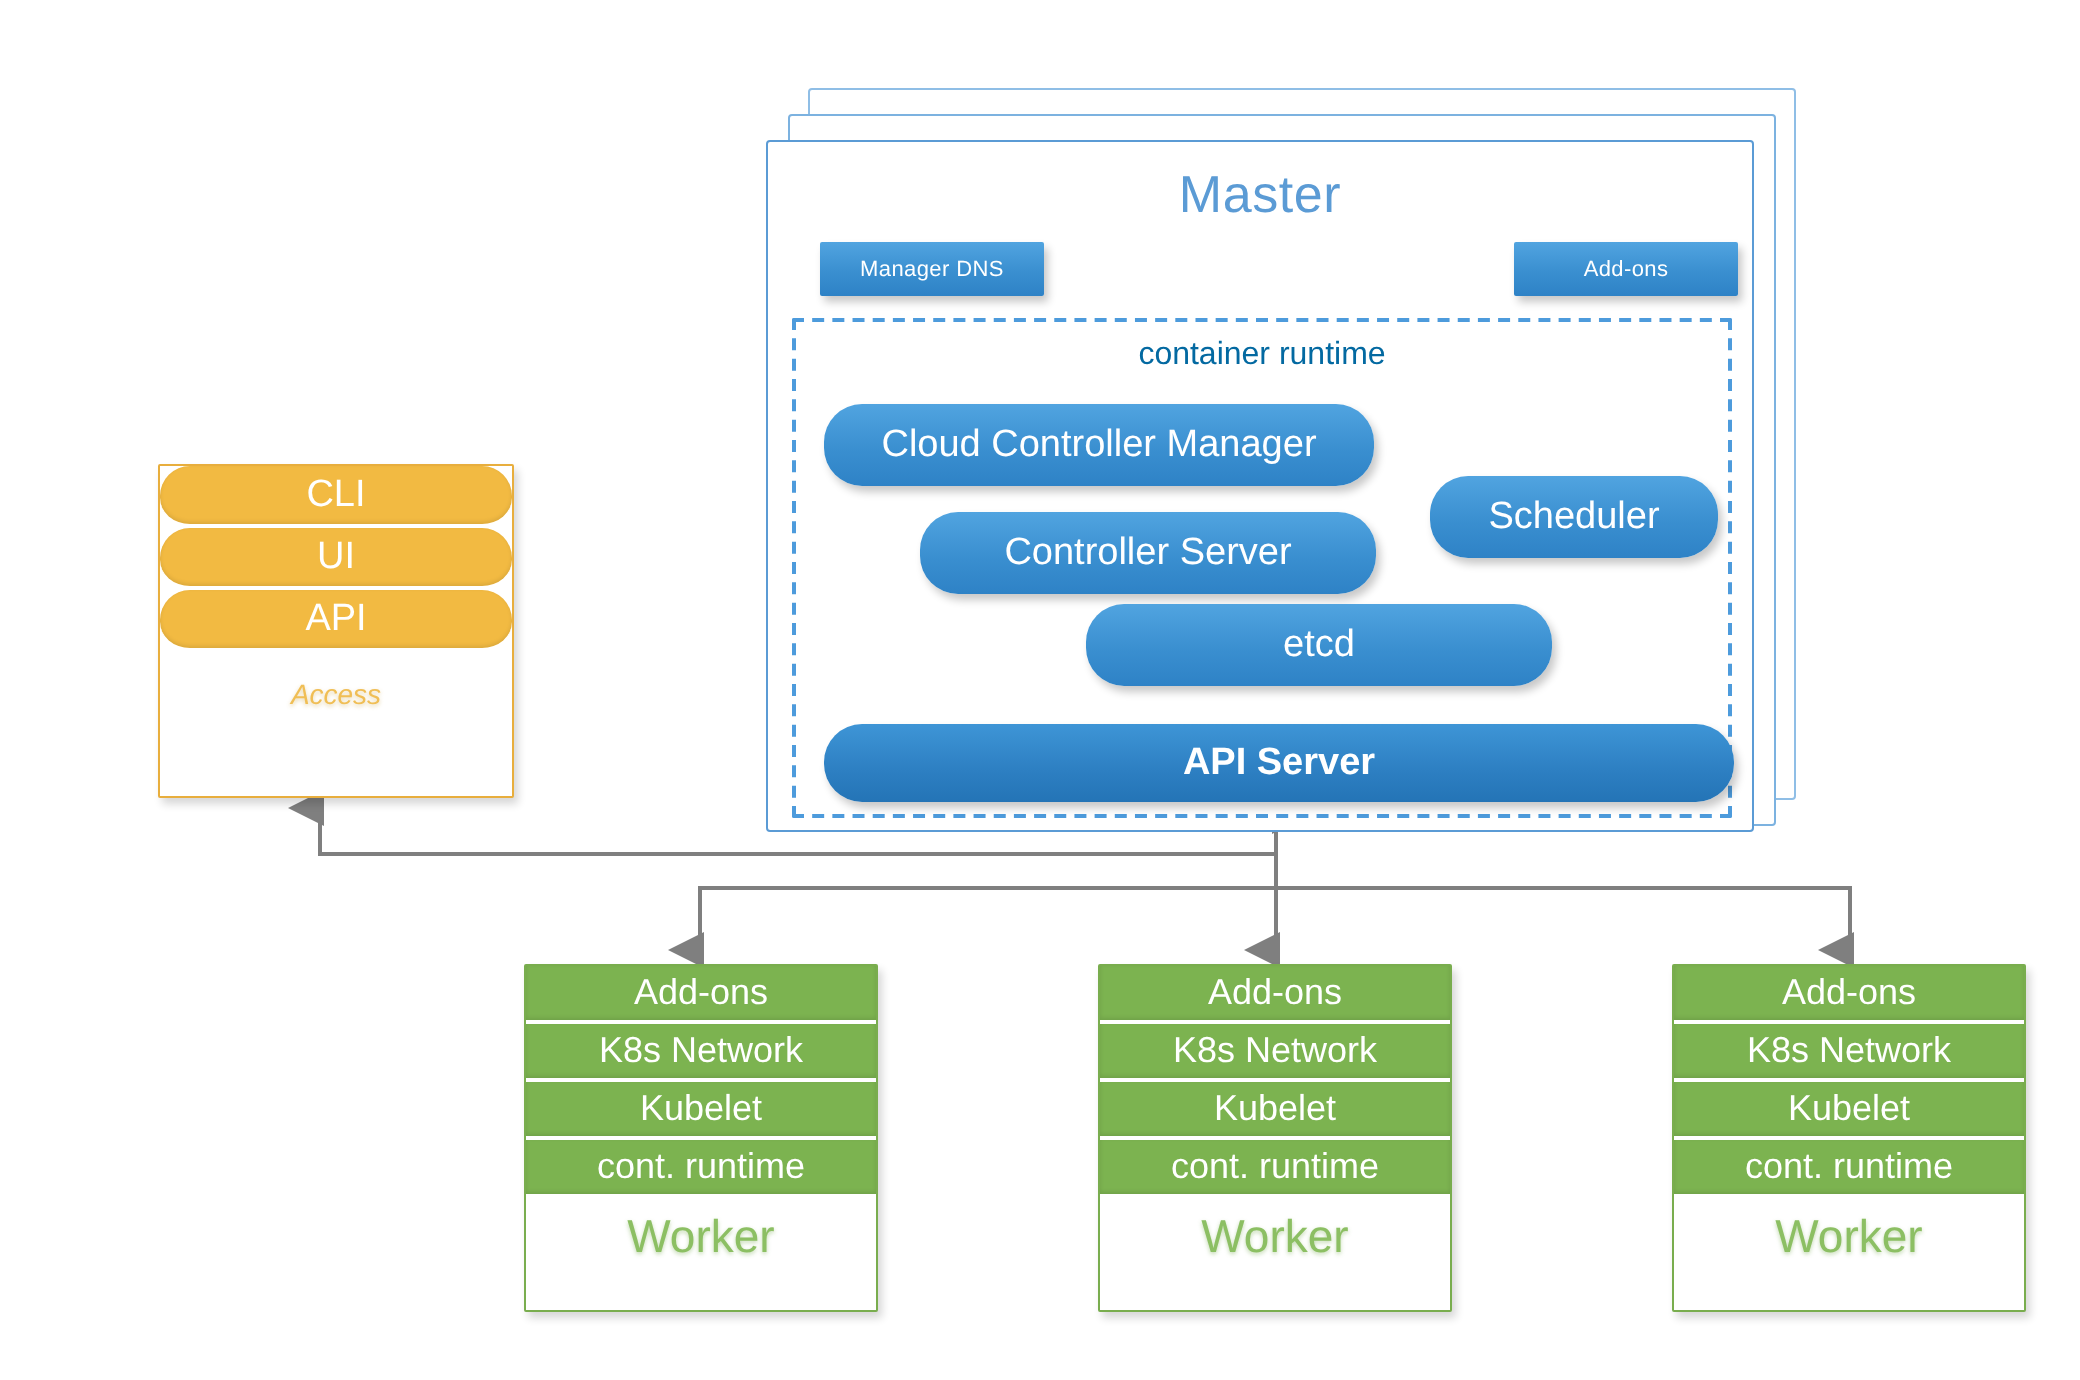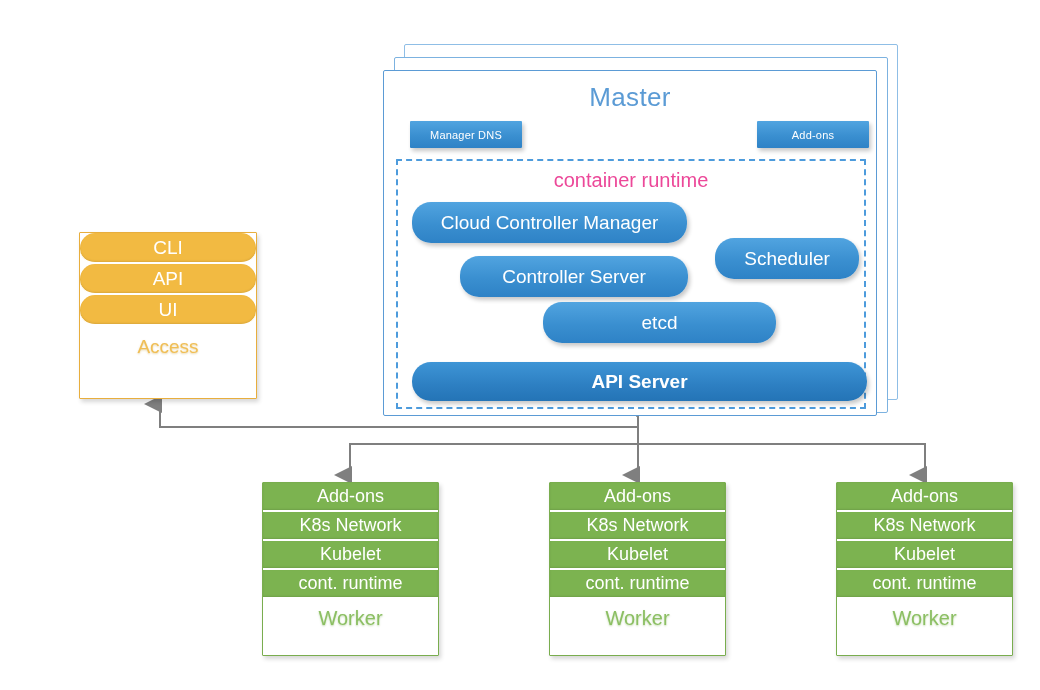--- a/index.html
+++ b/index.html
@@ -47,22 +47,22 @@
     left: 396px; top: 159px;
     width: 470px; height: 250px;
     border: 2px dashed #4D9BDC;
     background: transparent;
     border-radius: 1px;
   }
   .runtime-title {
     position: absolute;
     left: 396px; top: 169px; width: 470px;
     text-align: center;
-    font-size: 20px;
-    color: #ec4899;
+    font-size: 16px;
+    color: #0369a1;
   }
 
   
   .bbox {
     position: absolute;
     background: linear-gradient(180deg, #51A4E0 0%, #3A8FD0 55%, #2E82C6 100%);
     color: #ffffff;
     display: flex;
     align-items: center;
     justify-content: center;
@@ -100,22 +100,23 @@
     font-size: 19px;
     border-bottom: 2px solid #ffffff;
     box-shadow: inset 0 -1px 2px rgba(0,0,0,0.10);
     border-radius: 15px;
   }
   .access-label {
     height: 42px;
     background: #ffffff;
     color: #F0BE55;
     display: flex; align-items: center; justify-content: center;
-    font-size: 19px;
+    font-size: 14px;
     text-shadow: 0 1px 2px rgba(200,160,60,0.45);
+    font-style: italic;
   }
 
   
   .worker {
     position: absolute;
     width: 177px; height: 174px;
     border: 1px solid #79AD4E;
     background: #ffffff;
     border-radius: 1px;
     box-shadow: 2px 3px 4px rgba(0,0,0,0.16);
@@ -131,21 +132,21 @@
     display: flex; align-items: center; justify-content: center;
     font-size: 18px;
     border-bottom: 2px solid #ffffff;
     box-shadow: inset 0 -1px 2px rgba(0,0,0,0.10);
   }
   .worker-label {
     height: 38px;
     background: #ffffff;
     color: #8CBF63;
     display: flex; align-items: center; justify-content: center;
-    font-size: 20px;
+    font-size: 23px;
     text-shadow: 0 1px 2px rgba(120,170,80,0.45);
   }
 </style>
 </head>
 <body>
 
 <div id="canvas">
 
   <svg id="wires" viewBox="0 0 1040 690">
     <defs>
@@ -189,22 +190,22 @@
   <div class="runtime-title">container runtime</div>
 
   <div class="bbox big" id="box-ccm">Cloud Controller Manager</div>
   <div class="bbox big" id="box-cm">Controller Server</div>
   <div class="bbox big" id="box-etcd">etcd</div>
   <div class="bbox big" id="box-sched">Scheduler</div>
   <div class="bbox big" id="box-apisvr">API Server</div>
 
   <div class="access-stack">
     <div class="access-row">CLI</div>
+    <div class="access-row">UI</div>
     <div class="access-row">API</div>
-    <div class="access-row">UI</div>
     <div class="access-label">Access</div>
   </div>
 
   <div class="worker" id="worker-1">
     <div class="worker-row">Add-ons</div>
     <div class="worker-row">K8s Network</div>
     <div class="worker-row">Kubelet</div>
     <div class="worker-row">cont. runtime</div>
     <div class="worker-label">Worker</div>
   </div>

